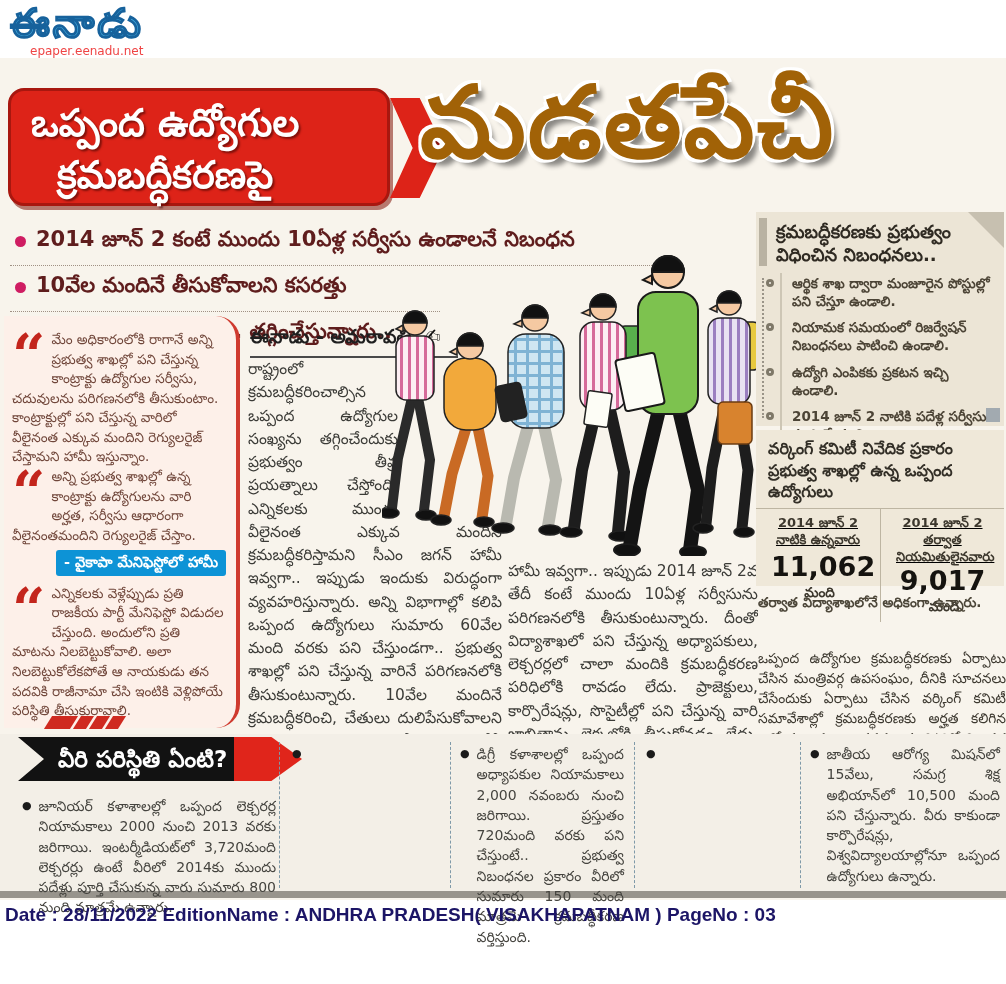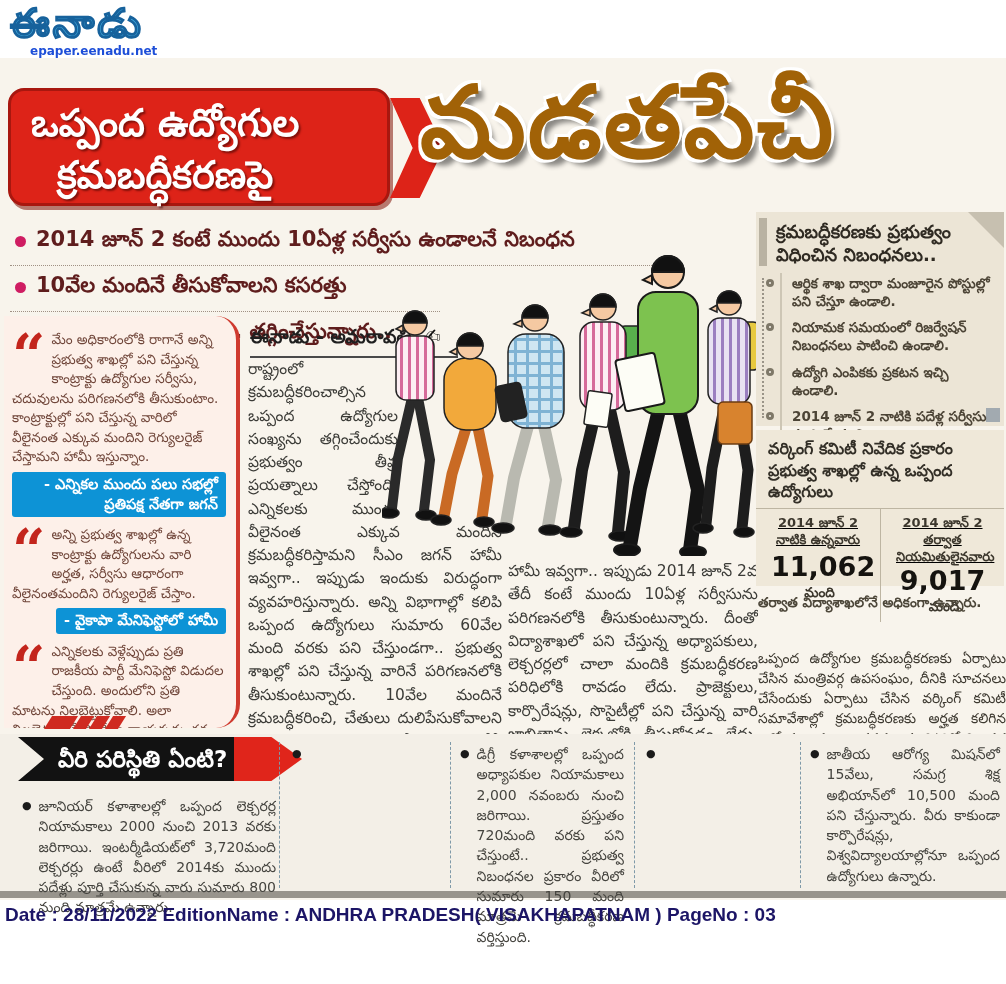--- a/index.html
+++ b/index.html
@@ -3,21 +3,21 @@
 <meta charset="utf-8">
 <style>
   * { margin:0; padding:0; box-sizing:border-box; }
   body { background:#ffffff; font-family:"DejaVu Sans", sans-serif; }
   #page { position:relative; width:1006px; height:984px; background:#ffffff; overflow:hidden; }
   .paper-bg { position:absolute; left:0; top:58px; width:1006px; height:842px; background:#f8f4ec; }
 
   
   .logo { position:absolute; left:10px; top:0px; font-size:40px; font-weight:bold; color:#45b3e6;
           -webkit-text-stroke:1.5px #17629c; letter-spacing:3px; }
-  .site { position:absolute; left:30px; top:44px; font-size:12px; font-weight:bold; color:#1d4ed8; }
+  .site { position:absolute; left:30px; top:44px; font-size:12px; font-weight:normal; color:#ef4444; }
 
   
   .kicker { position:absolute; left:8px; top:88px; width:382px; height:118px; background:#dd2318;
             border:3px solid #a8170f; border-radius:16px; box-shadow:3px 4px 0 rgba(130,20,10,.55); }
   .kicker-line { color:#fff; font-weight:bold; font-size:38px; line-height:52px;
                  text-shadow:2px 2px 2px rgba(70,5,0,.6); white-space:nowrap; }
   .kicker-line.l1 { padding:6px 0 0 20px; }
   .kicker-line.l2 { padding-left:46px; }
   .kicker-arrow { position:absolute; left:390px; top:98px; width:54px; height:100px; background:#dd2318;
                   clip-path:polygon(0 0,55% 0,100% 50%,55% 100%,0 100%,42% 50%); }
@@ -149,21 +149,20 @@
     <span class="stripe big"></span>
       <span class="stripe"></span>
       <span class="stripe"></span>
       <span class="stripe"></span>
   </div>
   <div class="quote-panel">
     <div class="quote">
       <span class="qmark">“</span>
       <span>మేం అధికారంలోకి రాగానే అన్ని ప్రభుత్వ శాఖల్లో పని చేస్తున్న కాంట్రాక్టు ఉద్యోగుల సర్వీసు, చదువులను పరిగణనలోకి తీసుకుంటాం. కాంట్రాక్టుల్లో పని చేస్తున్న వారిలో వీలైనంత ఎక్కువ మందిని రెగ్యులరైజ్ చేస్తామని హామీ ఇస్తున్నాం.</span>
     </div>
-    <div class="attr">- ఎన్నికల ముందు పలు సభల్లో ప్రతిపక్ష నేతగా జగన్</div>
     <div class="quote">
       <span class="qmark">“</span>
       <span>అన్ని ప్రభుత్వ శాఖల్లో ఉన్న కాంట్రాక్టు ఉద్యోగులను వారి అర్హత, సర్వీసు ఆధారంగా వీలైనంతమందిని రెగ్యులరైజ్ చేస్తాం.</span>
     </div>
     <div class="attr">- వైకాపా మేనిఫెస్టోలో హామీ</div>
     <div class="quote">
       <span class="qmark">“</span>
       <span>ఎన్నికలకు వెళ్లేప్పుడు ప్రతి రాజకీయ పార్టీ మేనిఫెస్టో విడుదల చేస్తుంది. అందులోని ప్రతి మాటను నిలబెట్టుకోవాలి. అలా నిలబెట్టుకోలేకపోతే ఆ నాయకుడు తన పదవికి రాజీనామా చేసి ఇంటికి వెళ్లిపోయే పరిస్థితి తీసుకురావాలి.</span>
     </div>
 

